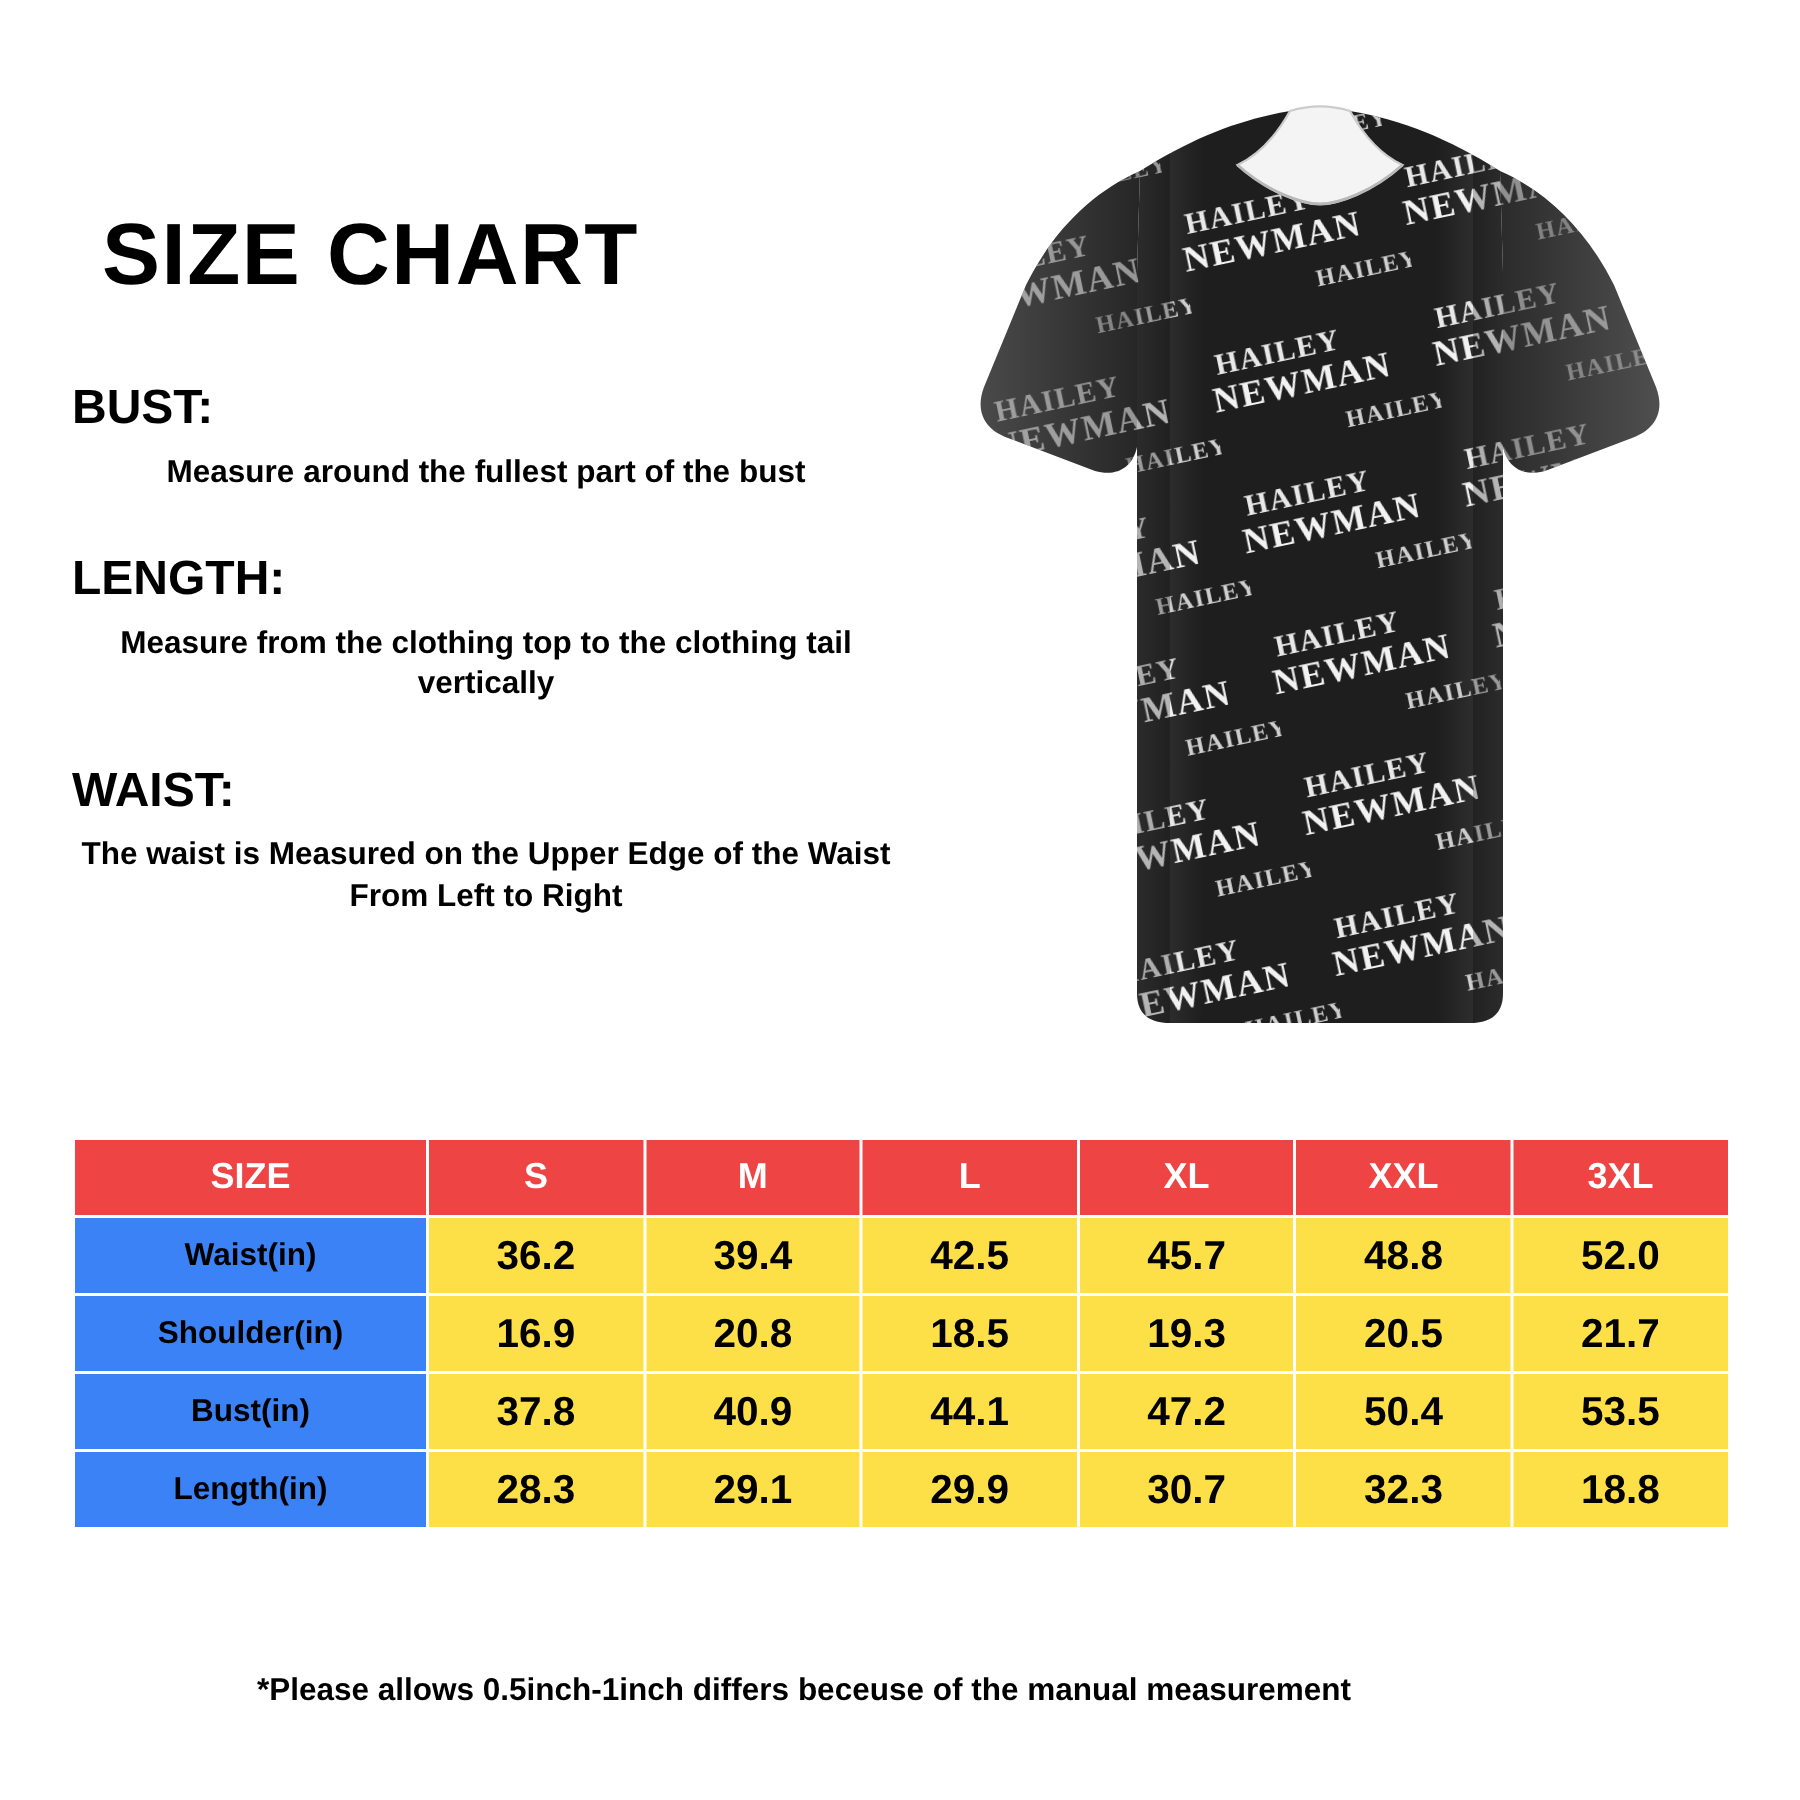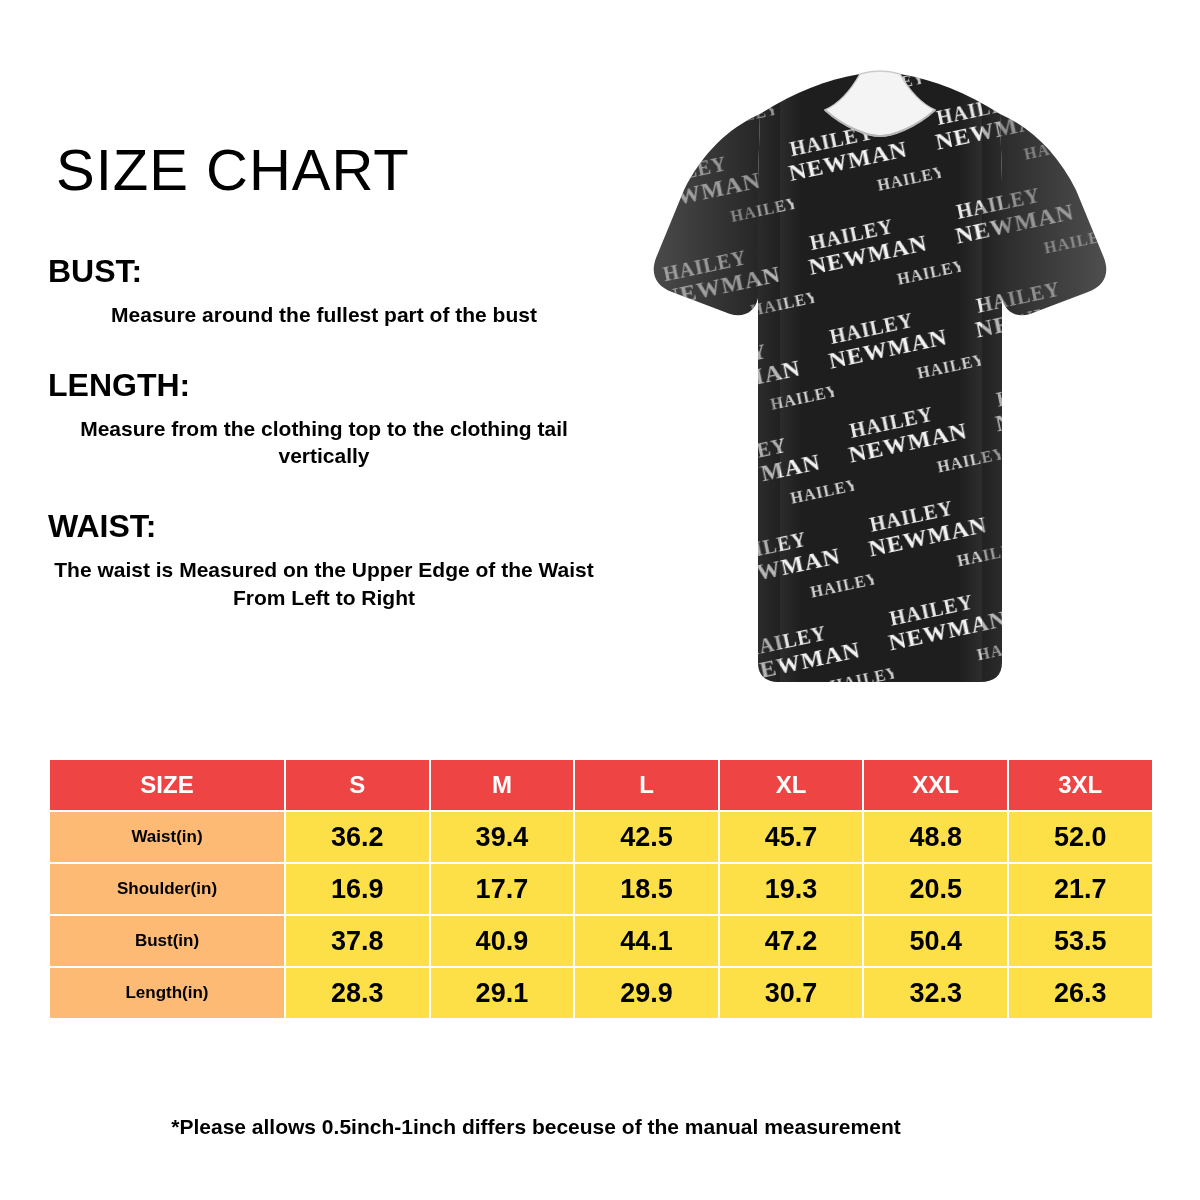--- a/index.html
+++ b/index.html
@@ -25,24 +25,24 @@
   
   .left-col {
     position: absolute;
     left: 48px;
     top: 140px;
     width: 600px;
   }
 
   .main-title {
     font-size: 58px;
-    font-weight: normal;
+    font-weight: bold;
     letter-spacing: 1px;
     line-height: 1.05;
-    margin: 0 0 52px 8px;
+    margin: 0 0 52px 20px;
   }
 
   .measure-block {
     margin-bottom: 38px;
   }
 
   .measure-label {
     font-size: 32px;
     font-weight: bold;
     margin: 0 0 4px 0;
@@ -98,22 +98,22 @@
     font-size: 24px;
   }
 
   table.size-table tbody td {
     background: #fde047;
     color: #000000;
     font-size: 27px;
   }
 
   table.size-table tbody td.row-head {
-    background: #fdba74;
-    font-size: 17px;
+    background: #3b82f6;
+    font-size: 21px;
   }
 
   table.size-table col.c0 { width: 236px; }
   table.size-table col.cx { width: 144.6px; }
 
   .footnote {
     position: absolute;
     left: 0;
     top: 1115px;
     width: 1072px;
@@ -250,21 +250,21 @@
           <td>36.2</td>
           <td>39.4</td>
           <td>42.5</td>
           <td>45.7</td>
           <td>48.8</td>
           <td>52.0</td>
         </tr>
         <tr>
           <td class="row-head">Shoulder(in)</td>
           <td>16.9</td>
-          <td>17.7</td>
+          <td>20.8</td>
           <td>18.5</td>
           <td>19.3</td>
           <td>20.5</td>
           <td>21.7</td>
         </tr>
         <tr>
           <td class="row-head">Bust(in)</td>
           <td>37.8</td>
           <td>40.9</td>
           <td>44.1</td>
@@ -272,21 +272,21 @@
           <td>50.4</td>
           <td>53.5</td>
         </tr>
         <tr>
           <td class="row-head">Length(in)</td>
           <td>28.3</td>
           <td>29.1</td>
           <td>29.9</td>
           <td>30.7</td>
           <td>32.3</td>
-          <td>26.3</td>
+          <td>18.8</td>
         </tr>
       </tbody>
     </table>
   </div>
 
   <div class="footnote">*Please allows 0.5inch-1inch differs beceuse of the manual measurement</div>
 
 </div>
 
 </body></html>

